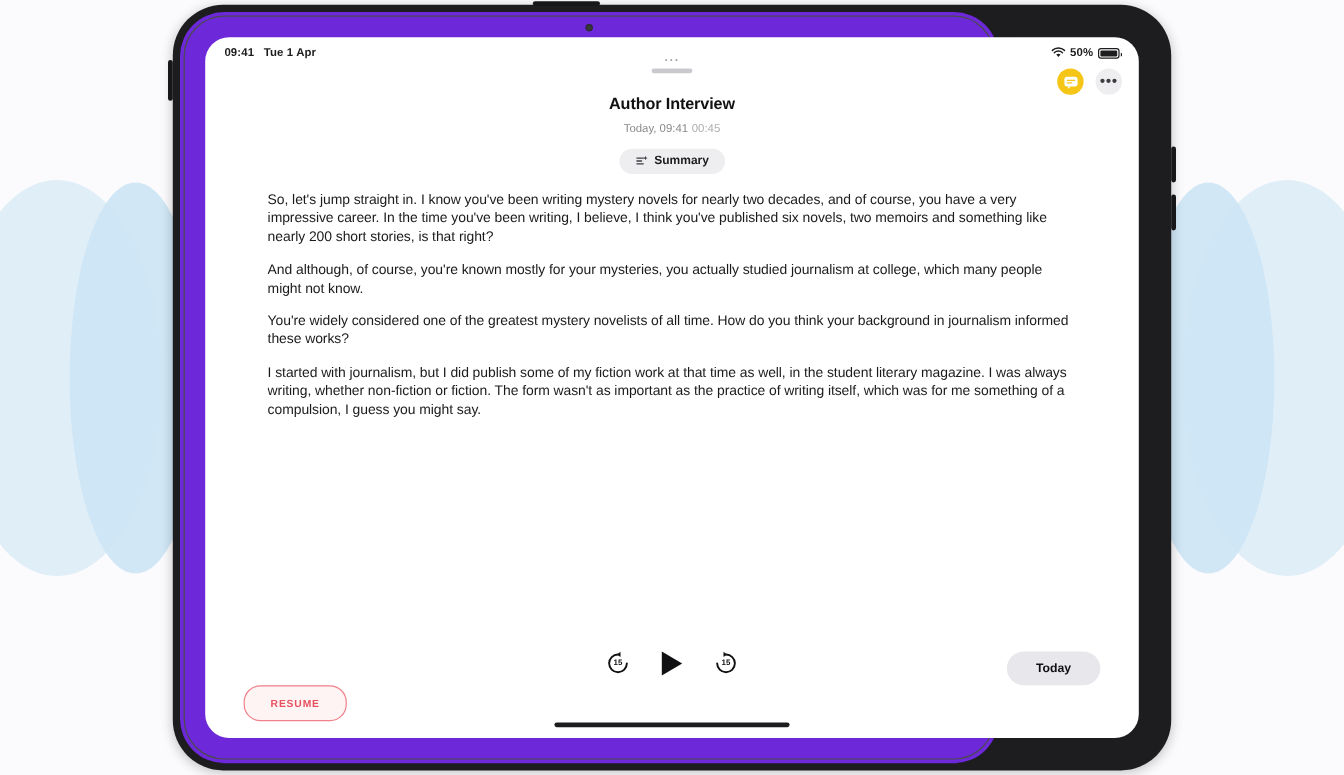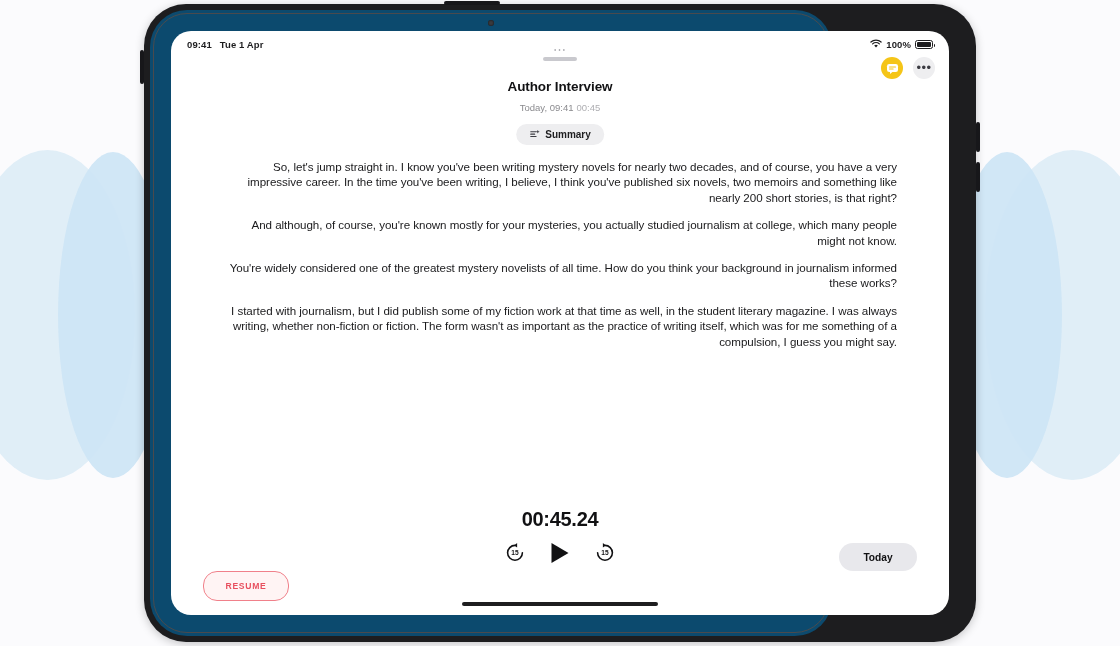--- a/index.html
+++ b/index.html
@@ -61,21 +61,21 @@
     width: 832px;
     height: 638px;
     background: #1d1d1f;
     border-radius: 42px;
     box-shadow: 0 2px 10px rgba(0,0,0,0.22);
   }
   #device-inner {
     position: absolute;
     left: 6px; top: 6px;
     width: 682px; height: 626px;
-    background: #0c4a6e;
+    background: #6d28d9;
     border-radius: 37px;
   }
   #bezel-gloss {
     position: absolute;
     left: 3px; top: 3px; right: 3px; bottom: 3px;
     border-radius: 34px;
     border: 1px solid #4a4a4d;
     pointer-events: none;
   }
   #screen {
@@ -235,21 +235,20 @@
     right: 52px;
     bottom: 120px;
     overflow: hidden;
   }
   .para {
     font-size: 11.6px;
     line-height: 15.4px;
     color: #1a1a1c;
     margin: 0 0 12px 0;
     letter-spacing: -0.05px;
-    text-align: right;
   }
 
   
   #timecode {
     position: absolute;
     bottom: 84px; left: 0; right: 0;
     text-align: center;
     font-size: 20px;
     font-weight: bold;
     color: #111113;
@@ -345,21 +344,21 @@
           <div id="status-left">
             <span>09:41</span>
             <span>Tue 1 Apr</span>
           </div>
           <div id="status-right">
             <svg width="12" height="10" viewBox="0 0 12 10">
               <path d="M6 8.6 L4.2 6.5 A2.8 2.8 0 0 1 7.8 6.5 Z" fill="#1d1d1f"></path>
               <path d="M2.6 4.9 A5 5 0 0 1 9.4 4.9" stroke="#1d1d1f" stroke-width="1.2" fill="none" stroke-linecap="round"></path>
               <path d="M0.9 3.0 A7.6 7.6 0 0 1 11.1 3.0" stroke="#1d1d1f" stroke-width="1.2" fill="none" stroke-linecap="round"></path>
             </svg>
-            <span>100%</span>
+            <span>50%</span>
             <span class="battery-shell">
               <span class="battery-fill"></span>
               <span class="battery-cap"></span>
             </span>
           </div>
         </div>
 
         <div id="dots-handle">⋯</div>
         <div id="grabber"></div>
 
@@ -394,21 +393,20 @@
           <span>Summary</span>
         </div>
 
         <div id="transcript">
           <p class="para">So, let's jump straight in. I know you've been writing mystery novels for nearly two decades, and of course, you have a very impressive career. In the time you've been writing, I believe, I think you've published six novels, two memoirs and something like nearly 200 short stories, is that right?</p>
           <p class="para">And although, of course, you're known mostly for your mysteries, you actually studied journalism at college, which many people might not know.</p>
           <p class="para">You're widely considered one of the greatest mystery novelists of all time. How do you think your background in journalism informed these works?</p>
           <p class="para">I started with journalism, but I did publish some of my fiction work at that time as well, in the student literary magazine. I was always writing, whether non-fiction or fiction. The form wasn't as important as the practice of writing itself, which was for me something of a compulsion, I guess you might say.</p>
         </div>
 
-        <div id="timecode">00:45.24</div>
 
         <div id="controls">
           <div id="resume-btn">
             <span>RESUME</span>
           </div>
 
           <div id="transport">
             <div class="skip">
               <svg width="21" height="21" viewBox="0 0 21 21">
                 <path d="M10.5 3.4 A7.4 7.4 0 1 0 17.9 10.8" stroke="#111113" stroke-width="1.6" fill="none" stroke-linecap="round"></path>

